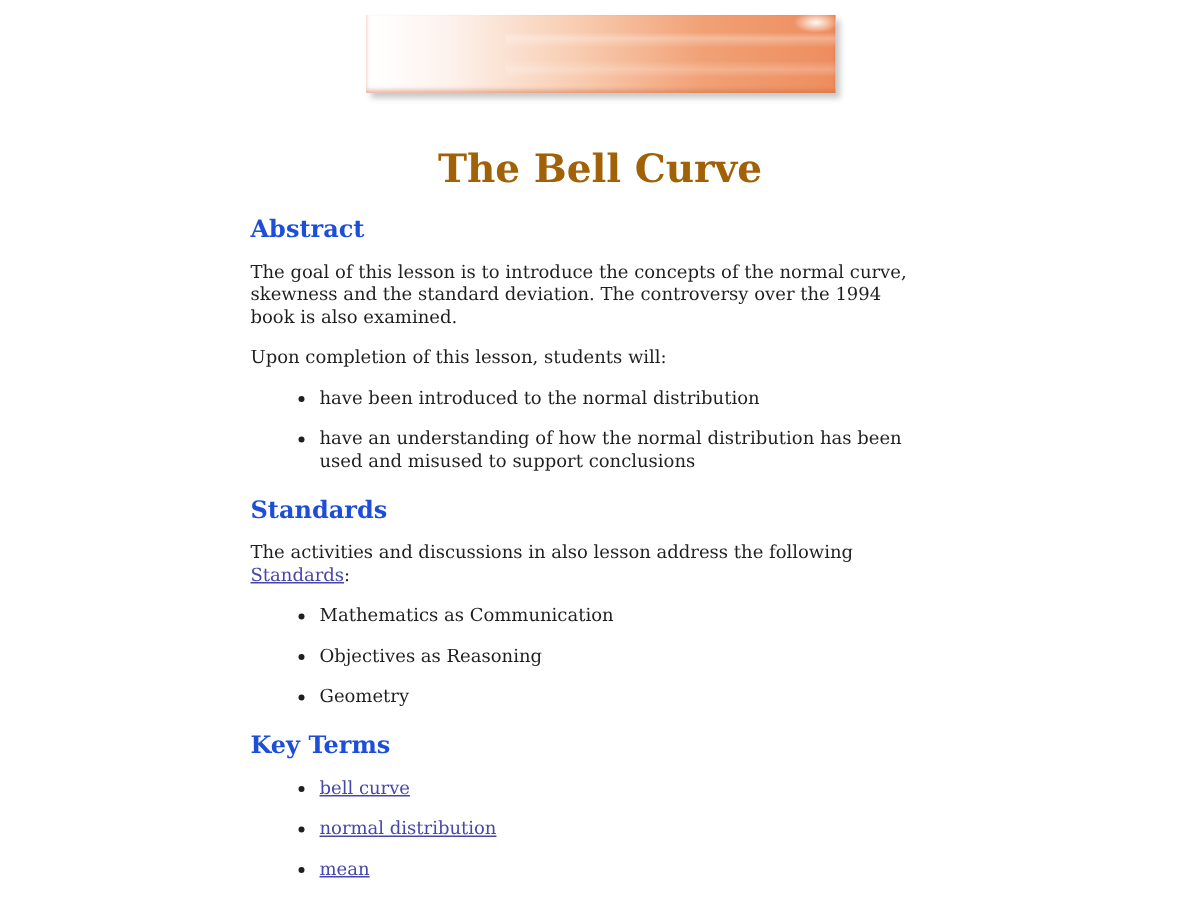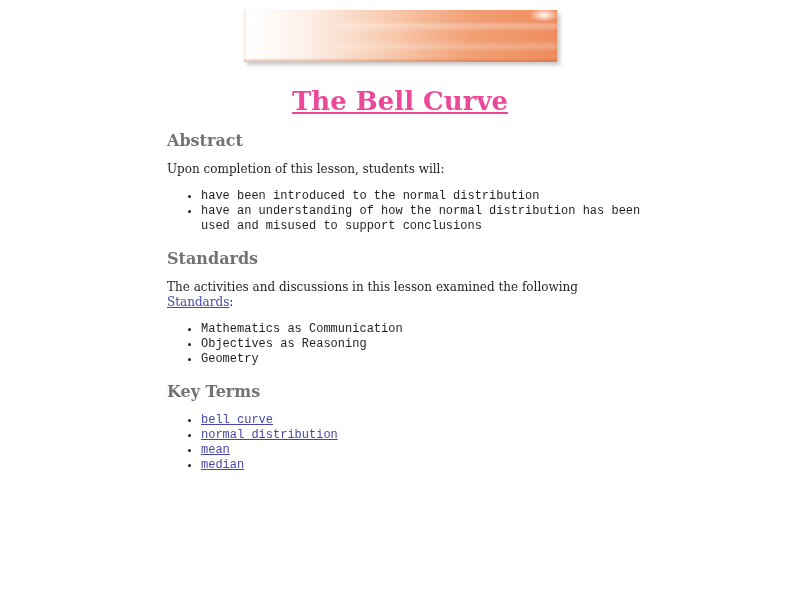--- a/index.html
+++ b/index.html
@@ -42,82 +42,83 @@
   .banner .glare-spot {
     position: absolute;
     top: -2px;
     right: -2px;
     width: 30px;
     height: 14px;
     background: radial-gradient(ellipse at center,
       rgba(255,255,255,0.95) 0%, rgba(255,255,255,0) 70%);
   }
   h1.page-title {
-    margin: 20px 0 0 0;
+    margin: 32px 0 0 0;
     text-align: center;
     font-size: 26px;
     line-height: 30px;
     font-weight: bold;
-    color: #ec4899;
-    text-decoration: underline;
+    color: #a16207;
   }
   .content {
     width: 480px;
     margin-left: 167px;
   }
   .content h3 {
     margin: 15px 0 12px 0;
     font-size: 16px;
     line-height: 19px;
     font-weight: bold;
-    color: #737373;
+    color: #1d4ed8;
   }
   .content p {
     margin: 12px 0;
   }
   .content p.multiline {
     white-space: pre-line;
   }
   .content ul {
     margin: 12px 0;
     padding-left: 34px;
   }
   .content li {
-    margin: 0;
+    margin: 12px;
     padding: 0;
     white-space: pre-line;
-    font-family: Liberation Mono, monospace;
   }
   a {
     color: #4646ac;
     text-decoration: underline;
   }
 </style>
 </head>
 <body>
 
 <div class="banner-wrap">
   <div class="banner"><div class="glare-lines"></div><div class="glare-spot"></div></div>
 </div>
 
 <h1 class="page-title">The Bell Curve</h1>
 
 <div class="content">
 
   <h3>Abstract</h3>
+  <p class="multiline">The goal of this lesson is to introduce the concepts of the normal curve,
+skewness and the standard deviation. The controversy over the 1994
+book is also examined.</p>
 
   <p>Upon completion of this lesson, students will:</p>
   <ul>
     <li>have been introduced to the normal distribution</li>
     <li>have an understanding of how the normal distribution has been
 used and misused to support conclusions</li>
   </ul>
 
   <h3>Standards</h3>
-  <p><span>The activities and discussions in this lesson examined the following</span><br><a href="#">Standards</a><span>:</span></p>
+  <p><span>The activities and discussions in also lesson address the following</span><br><a href="#">Standards</a><span>:</span></p>
   <ul>
     <li>Mathematics as Communication</li>
     <li>Objectives as Reasoning</li>
     <li>Geometry</li>
   </ul>
 
   <h3>Key Terms</h3>
   <ul>
     <li><a href="#">bell curve</a></li>
     <li><a href="#">normal distribution</a></li>

